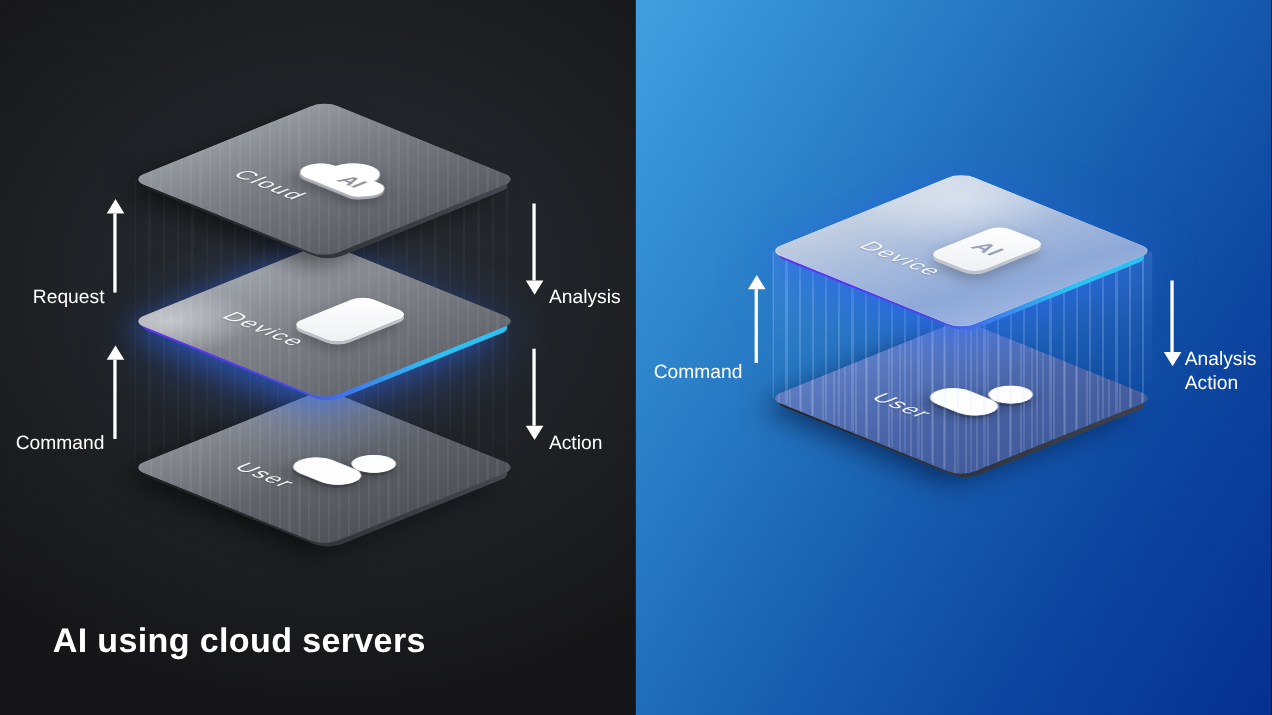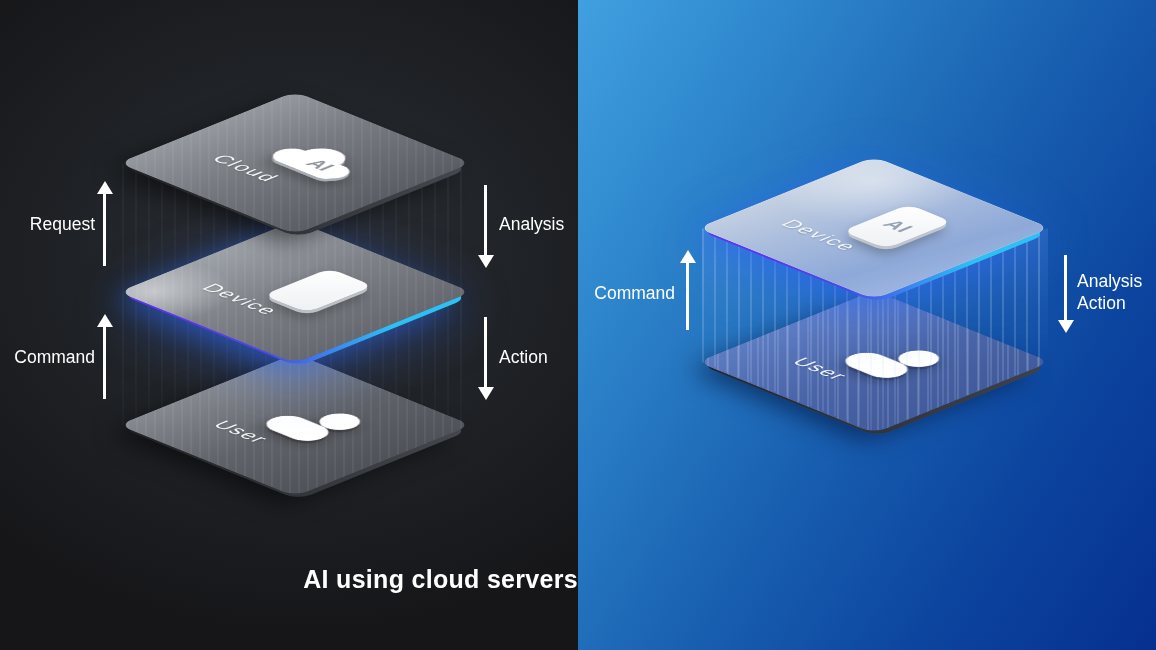--- a/index.html
+++ b/index.html
@@ -91,26 +91,26 @@
   .arrow.up::before {
     content:""; position:absolute; top:-13px; left:-6.5px;
     border-left:8px solid transparent; border-right:8px solid transparent;
     border-bottom:13px solid #fff;
   }
   .arrow.down::after {
     content:""; position:absolute; bottom:-13px; left:-6.5px;
     border-left:8px solid transparent; border-right:8px solid transparent;
     border-top:13px solid #fff;
   }
-  .flow-label { position:absolute; font-size:17.5px; color:#ffffff; white-space:nowrap; }
+  .flow-label { position:absolute; font-size:17.5px; color:#ffffff; white-space:nowrap;margin-top:45px; }
   .flow-label span { display:block; line-height:22px; }
 
   .panel-title {
-    position:absolute; left:0; width:100%; top:565px; text-align:right;
-    font-size:25px; font-weight:700; color:#ffffff; letter-spacing:0.3px;
+    position:absolute; left:0; width:100%; top:565px; text-align:left;
+    font-size:31px; font-weight:700; color:#ffffff; letter-spacing:0.3px;padding-left:48px;
   }
 </style>
 </head>
 <body>
 
 <div class="canvas">
 
   <div class="panel left">
 
     <div class="curtain dim" style="left:122px; top:163px; width:346px; height:199px;

